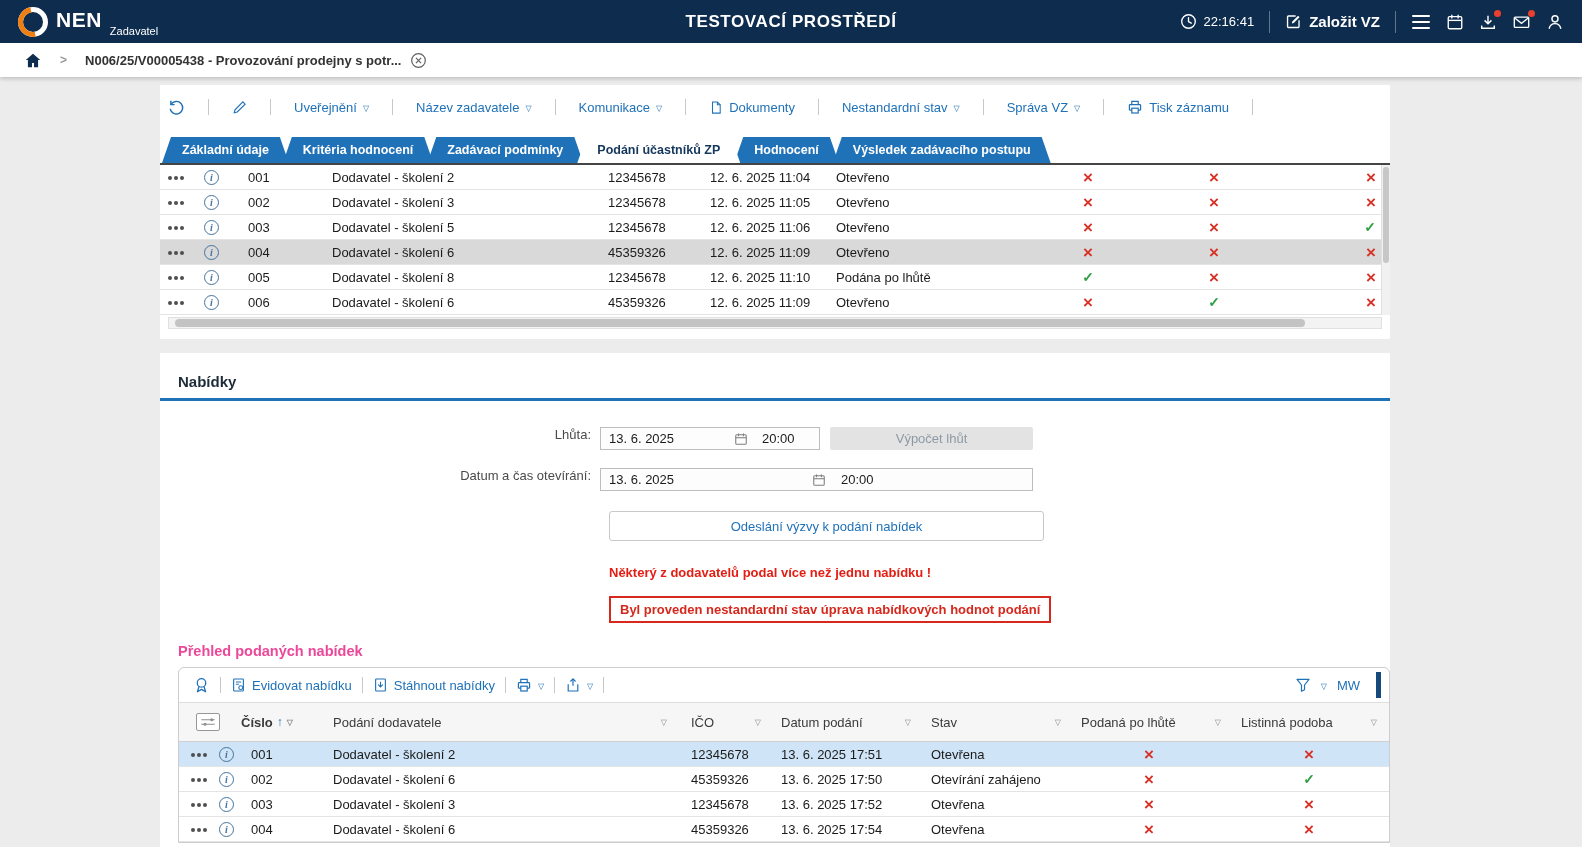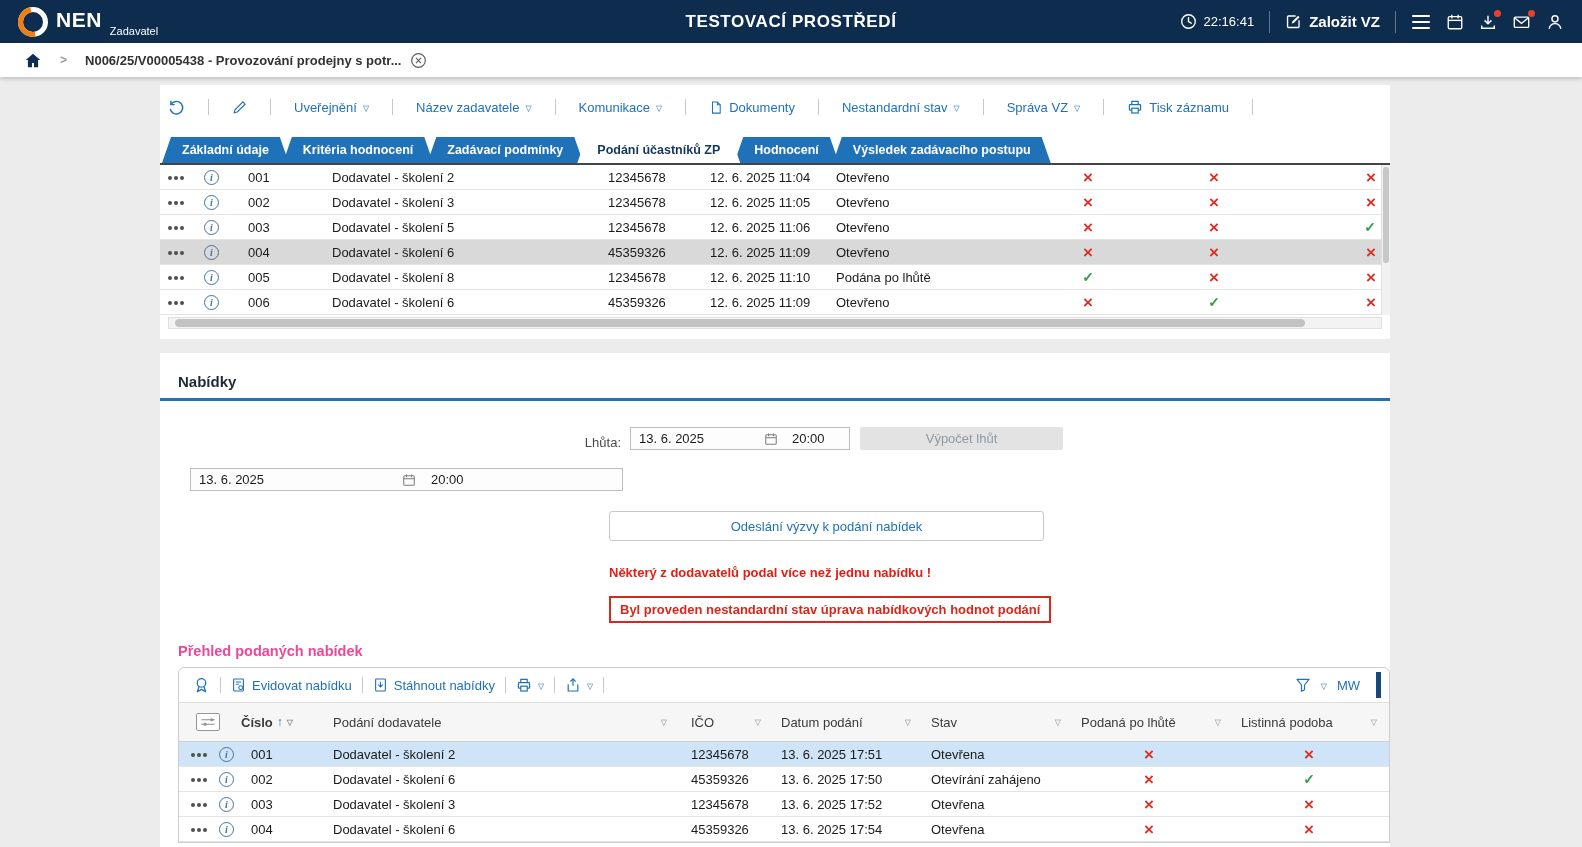--- a/index.html
+++ b/index.html
@@ -85,21 +85,21 @@
   .vbar { position:absolute; right:0; top:0; width:9px; height:150px; background:#f1f1f1;
           border-left:1px solid #e0e0e0; }
   .vthumb { position:absolute; top:2px; left:1px; width:6px; height:96px; background:#c7c7c7; border-radius:3px; cursor:pointer;}
   .hscroll { height:12px; background:#f3f3f3; border:1px solid #e0e0e0; margin:2px 8px 0; position:relative; }
   .hthumb { position:absolute; left:6px; top:1px; height:8px; width:1130px; background:#c3c3c3; border-radius:4px; cursor:pointer;}
   .card1 { padding-bottom:10px; }
 
   
   .section-title { font-size:15px; font-weight:bold; color:#1d2b38; padding:6px 0 8px 18px; }
   .blue-rule { height:3px; background:#1f71b8; }
-  .form-row { display:flex; align-items:flex-end; margin-top:18px;padding-left:30px; }
+  .form-row { display:flex; align-items:flex-start; margin-top:18px; }
   .form-row.first { margin-top:26px; }
   .f-label { flex:0 0 440px; text-align:right; padding-right:9px; color:#4a4a4a; font-size:13px; }
   .inp-group { display:flex; align-items:center; border:1px solid #bdbdbd; background:#fdfdfd;
                height:23px; font-size:13px; color:#1b1b1b; }
   .g1 { width:220px; } .g2 { width:433px; }
   .g1 .d { flex:1; padding-left:8px; } .g1 .t { flex:0 0 66px; padding-left:9px; }
   .g2 .d { flex:0 0 206px; padding-left:8px; } .g2 .t { flex:1; padding-left:10px; }
   .cal { display:flex; padding:0 5px; cursor:pointer; }
   .btn-disabled { width:203px; height:23px; background:#e3e3e3; color:#8d9aa6; font-size:13px;
                   display:flex; align-items:center; justify-content:center; margin-left:10px;
@@ -464,20 +464,21 @@
               <path d="M2.5 8.2h15" stroke="#7d7d7d" stroke-width="1.5"></path>
               <path d="M6.5 2v4M13.5 2v4" stroke="#7d7d7d" stroke-width="1.5"></path>
             </svg>
         </span>
         <span class="t">20:00</span>
       </div>
       <div class="btn-disabled">Výpočet lhůt</div>
     </div>
 
     <div class="form-row">
+      <span class="f-label">Datum a čas otevírání:</span>
       <div class="inp-group g2">
         <span class="d">13. 6. 2025</span>
         <span class="cal">
           <svg width="14" height="14" viewBox="0 0 20 20">
               <rect x="2.5" y="4" width="15" height="13.5" rx="1.5" fill="none" stroke="#7d7d7d" stroke-width="1.5"></rect>
               <path d="M2.5 8.2h15" stroke="#7d7d7d" stroke-width="1.5"></path>
               <path d="M6.5 2v4M13.5 2v4" stroke="#7d7d7d" stroke-width="1.5"></path>
             </svg>
         </span>
         <span class="t">20:00</span>

